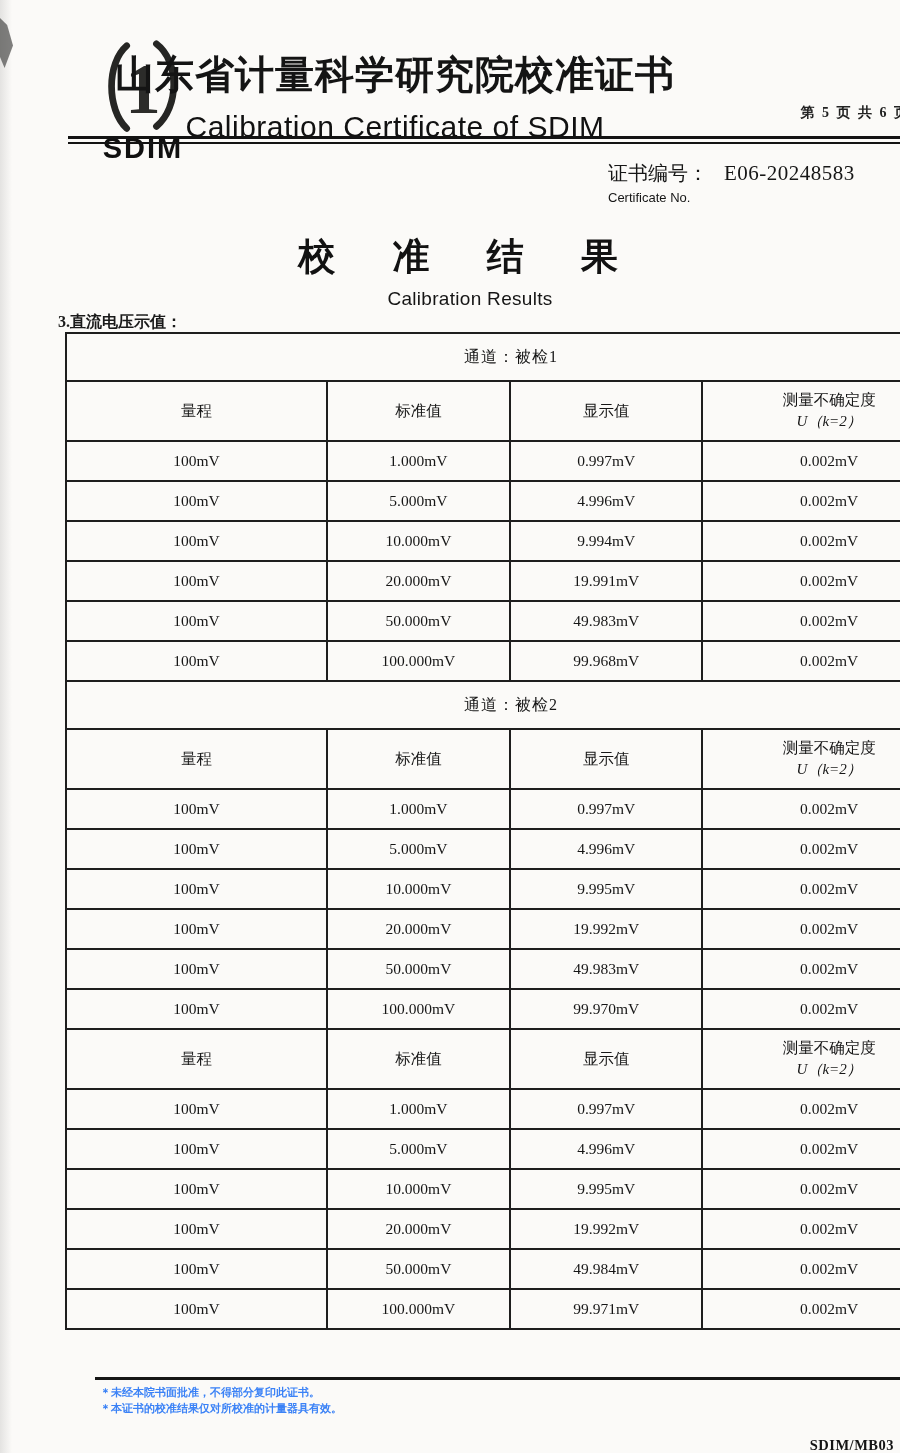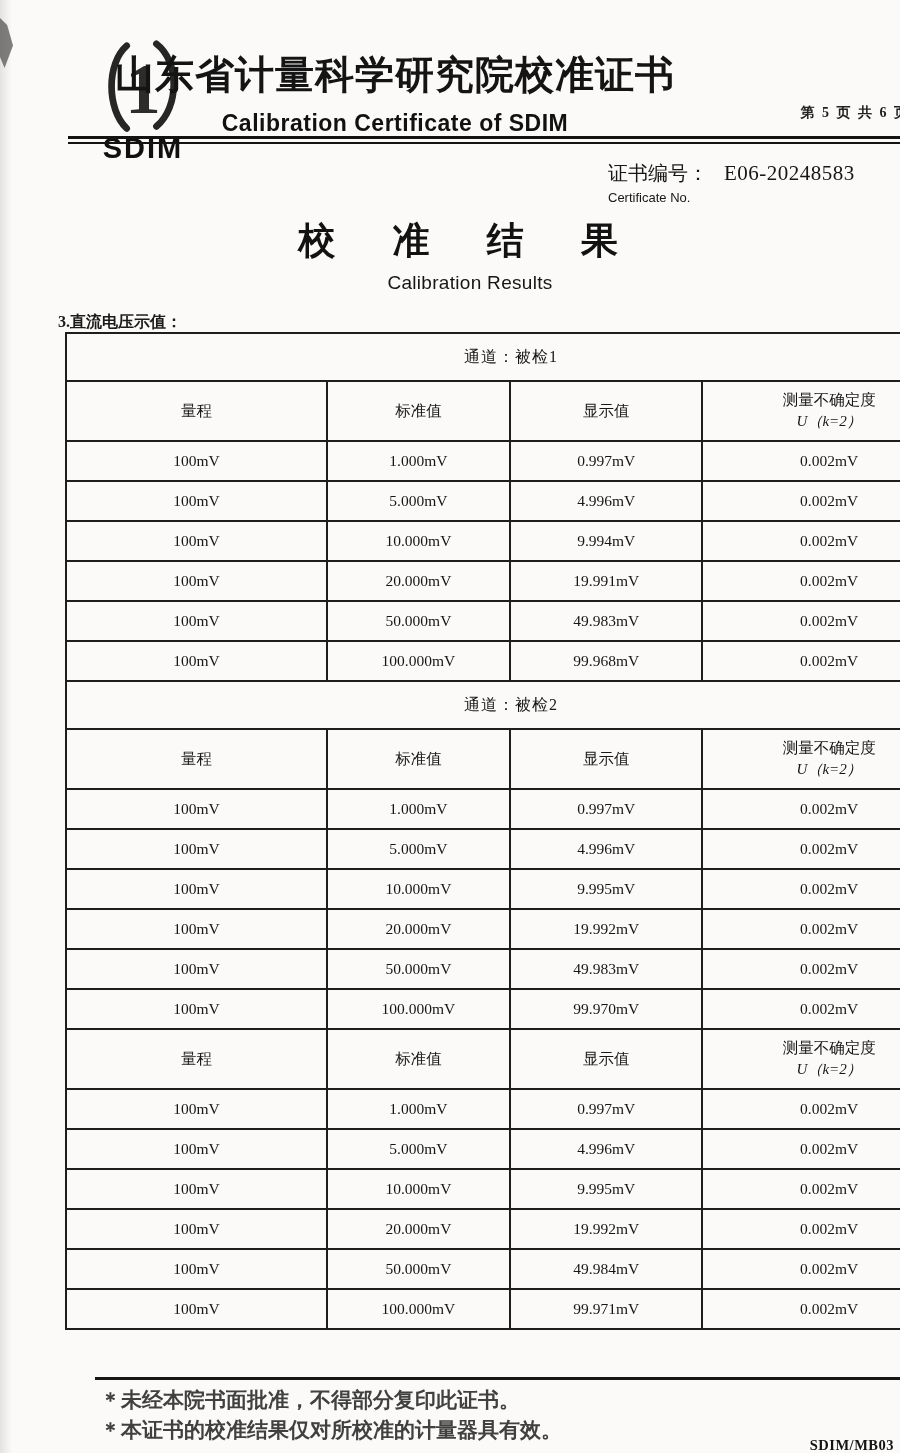--- a/index.html
+++ b/index.html
@@ -34,42 +34,42 @@
     position:absolute;left:0;top:48px;width:720px;text-align:center;
     padding-left:70px;box-sizing:border-box;
   }
   .title-cn{
     font-size:39px;font-weight:bold;letter-spacing:1px;color:#141414;
     font-family:"Liberation Serif","DejaVu Serif",serif;
   }
   .title-en{
     margin-top:8px;
     font-family:"Liberation Sans","DejaVu Sans",sans-serif;
-    font-weight:bold;font-size:23px;color:#111;letter-spacing:.5px;
+    font-weight:normal;font-size:30px;color:#111;letter-spacing:.5px;
   }
   .page-info{
     position:absolute;top:104px;right:-10px;
     font-size:14px;font-weight:bold;letter-spacing:2px;color:#222;
     white-space:nowrap;
   }
   .rule-double{
     position:absolute;left:68px;top:136px;width:832px;height:3px;
     border-top:3px solid #131313;border-bottom:2px solid #131313;
   }
   
   .cert-block{position:absolute;left:608px;top:160px;}
   .cert-line{font-size:20px;color:#161616;white-space:nowrap;}
   .cert-number{margin-left:16px;font-size:21px;letter-spacing:.5px;}
   .cert-en{
     font-family:Liberation Sans, sans-serif;
     font-size:13px;color:#161616;margin-top:3px;
   }
   
   .results-title{position:absolute;left:0;top:216px;width:900px;text-align:center;padding-left:40px;box-sizing:border-box;}
-  .results-cn{font-size:37px;font-weight:bold;letter-spacing:24px;color:#121212;}
+  .results-cn{font-size:37px;font-weight:bold;letter-spacing:24px;color:#121212;margin-top:16px;}
   .results-en{
     font-family:"Liberation Sans","DejaVu Sans",sans-serif;
     font-size:19px;color:#151515;margin-top:6px;letter-spacing:.3px;
   }
   
   .section-heading{
     position:absolute;left:58px;top:312px;
     font-size:16px;font-weight:bold;color:#1a1a1a;
   }
   
@@ -84,21 +84,21 @@
   .channel-cell{height:46px;font-size:16px;letter-spacing:1px;}
   .head-cell{height:58px;font-size:15.5px;line-height:1.35;}
   .head-sub{font-style:italic;font-size:15px;}
   .data-cell{height:38px;font-size:15.5px;}
   
   .footer-rule{
     position:absolute;left:95px;top:1377px;width:805px;height:0;
     border-top:3px solid #161616;
   }
   .footer-notes{position:absolute;left:100px;top:1385px;}
-  .footer-note{font-size:21px;font-weight:bold;color:#404040;line-height:1.45;}
+  .footer-note{font-size:11px;font-weight:bold;color:#3b82f6;line-height:1.45;}
   .form-code{
     position:absolute;right:6px;top:1437px;
     font-size:14.5px;font-weight:bold;color:#141414;letter-spacing:.5px;
   }
 </style>
 </head>
 <body>
 
 <div class="page">
 

